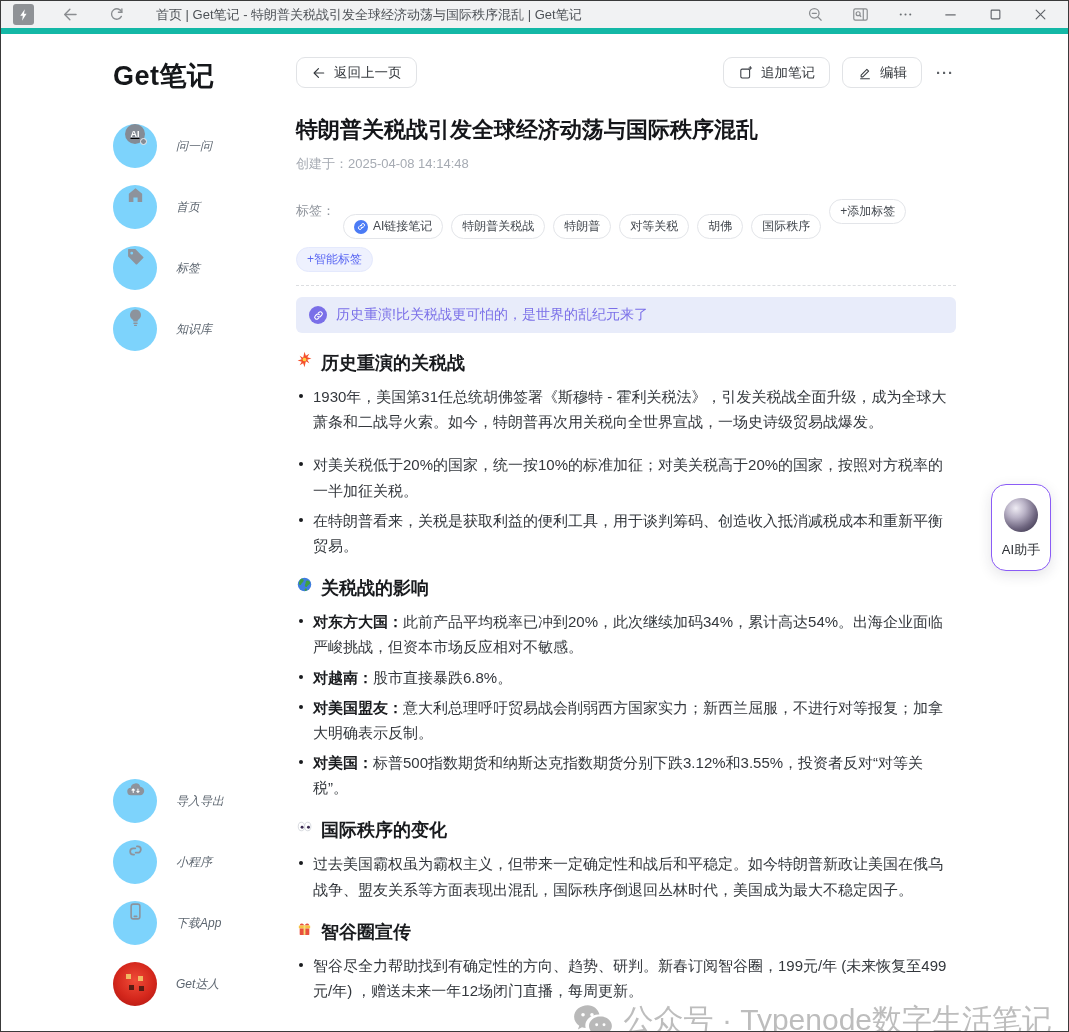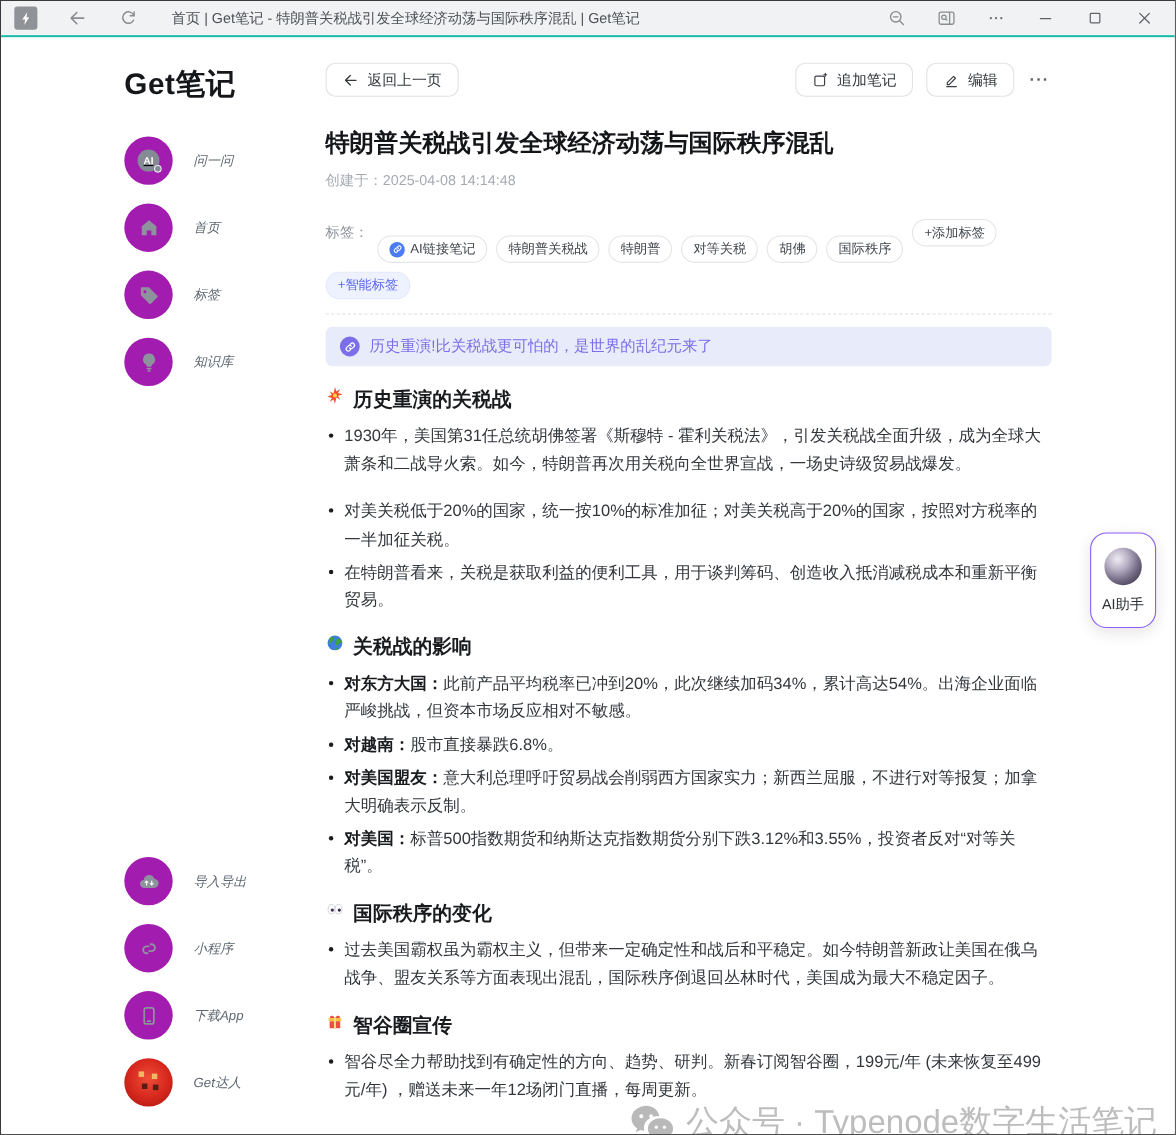--- a/index.html
+++ b/index.html
@@ -1,34 +1,34 @@
 <!DOCTYPE html>
 <html><head>
 <meta charset="utf-8">
 <style>
   html,body{margin:0;padding:0;background:#d8d8d8;font-family:"Liberation Sans","DejaVu Sans",sans-serif;}
   .window{position:relative;width:1067px;height:1030px;border:1px solid #3a3a3a;background:#fff;overflow:hidden;}
   
-  .titlebar{height:33px;background:#f1f2f3;border-bottom:2px solid #14b8a6;display:flex;align-items:center;padding:0 10px;box-sizing:border-box;}
+  .titlebar{height:33px;background:#f1f2f3;border-bottom:6px solid #14b8a6;display:flex;align-items:center;padding:0 10px;box-sizing:border-box;}
   .app-ic{width:21px;height:21px;background:#8f9296;border-radius:3px;display:flex;align-items:center;justify-content:center;margin-left:2px;flex:none;}
   .app-ic svg{width:14px;height:14px;}
   .tb-btn{width:28px;height:26px;border:none;background:transparent;display:flex;align-items:center;justify-content:center;padding:0;cursor:pointer;flex:none;}
   .tb-btn svg{width:19px;height:19px;}
   .tb-back{margin-left:22px;}
   .tb-refresh{margin-left:18px;}
   .tb-title{margin-left:26px;font-size:13px;color:#4d5156;white-space:nowrap;overflow:hidden;text-overflow:ellipsis;flex:1;}
   .tb-right{display:flex;align-items:center;gap:17px;margin-right:4px;}
   
   .content{position:relative;display:flex;height:996px;background:#fff;}
   .sidebar{width:295px;box-sizing:border-box;padding:24px 0 24px 112px;display:flex;flex-direction:column;flex:none;}
   .logo{font-size:27px;font-weight:800;color:#15171a;letter-spacing:.5px;margin-bottom:30px;}
   .side-group{display:flex;flex-direction:column;gap:17px;}
   .side-bottom{margin-top:auto;}
   .side-item{display:flex;align-items:center;gap:19px;cursor:pointer;}
-  .side-ic{width:44px;height:44px;border-radius:50%;background:#a21caf;display:flex;align-items:center;justify-content:center;flex:none;text-decoration:underline;}
+  .side-ic{width:44px;height:44px;border-radius:50%;background:#7dd3fc;display:flex;justify-content:center;flex:none;text-decoration:underline;}
   .side-ic svg{width:21px;height:21px;}
   .side-label{font-size:12px;color:#5d6670;font-style:italic;}
   .ai-badge{position:relative;width:20px;height:20px;border-radius:50%;background:#848b95;color:#fff;font-size:9px;font-weight:700;display:flex;align-items:center;justify-content:center;}
   .ai-badge::after{content:"";position:absolute;right:-2px;bottom:-1px;width:5px;height:5px;border-radius:50%;background:#848b95;border:1.5px solid #eceef1;}
   .avatar-red{width:44px;height:44px;border-radius:50%;background:radial-gradient(circle at 50% 42%,#ef4c38 0%,#d4271c 55%,#a81410 100%);position:relative;overflow:hidden;}
   .avatar-red::after{content:"";position:absolute;left:13px;top:12px;width:5px;height:5px;background:#f2cf6e;box-shadow:12px 2px 0 #f2cf6e,3px 11px 0 #401810,13px 12px 0 #401810;opacity:.85;}
   
   .main{flex:1;padding-top:23px;box-sizing:border-box;}
   .main-inner{width:660px;}
   .hdr-row{display:flex;align-items:center;justify-content:space-between;}

